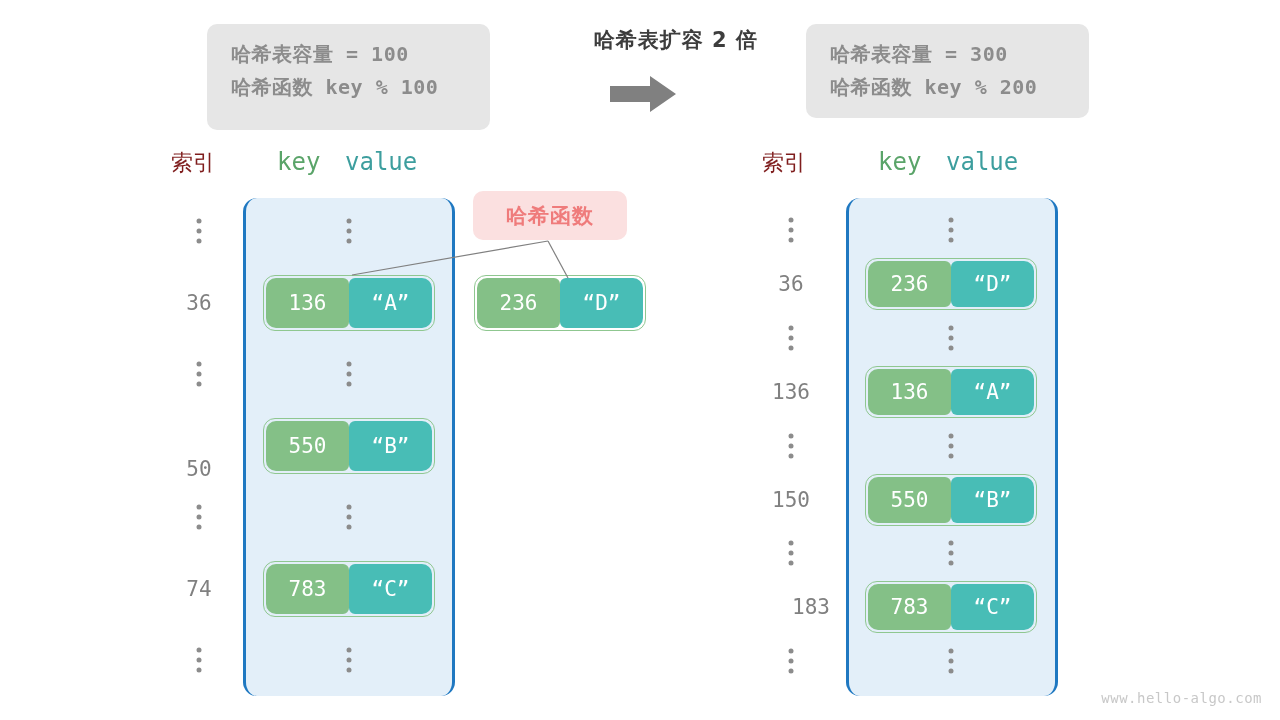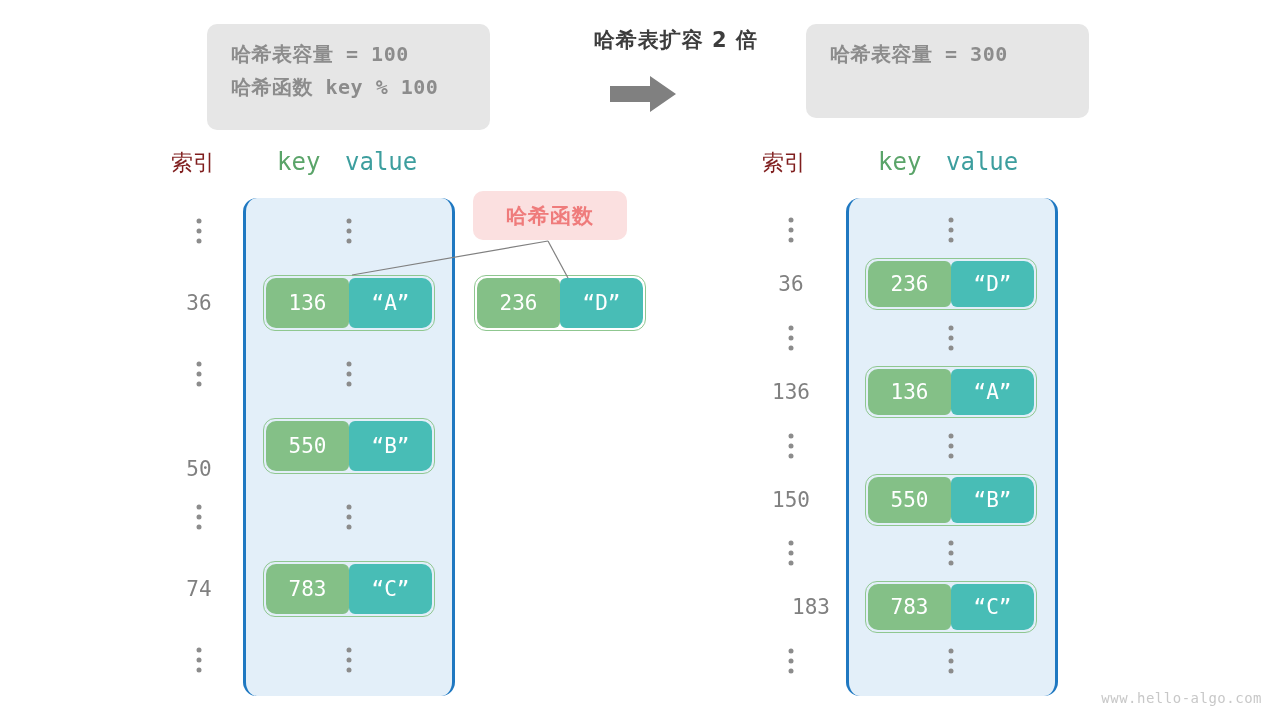--- a/index.html
+++ b/index.html
@@ -191,20 +191,21 @@
   <div id="expand-title">哈希表扩容 2 倍</div>
   <div id="arrow-wrap">
     <svg width="68" height="40" viewBox="0 0 68 40">
       <path d="M0 12 L40 12 L40 2 L66 20 L40 38 L40 28 L0 28 Z" fill="#808080"></path>
     </svg>
   </div>
 </div>
 
 <div class="info-box" id="info-right">
   <div class="info-line">哈希表容量 = 300</div>
+  <div class="info-line">哈希函数 key % 200</div>
 </div>
 
 <div class="col-head head-index" style="left:171px; top:148px;">索引</div>
 <div class="col-head head-key" style="left:277px; top:148px;">key</div>
 <div class="col-head head-value" style="left:345px; top:148px;">value</div>
 
 <div class="bucket-box" id="left-bucket" style="left:243px; top:198px; width:212px; height:498px;"></div>
 
 <div id="left-rows">
     <div class="vdots" style="left: 199px; top: 231px;">

